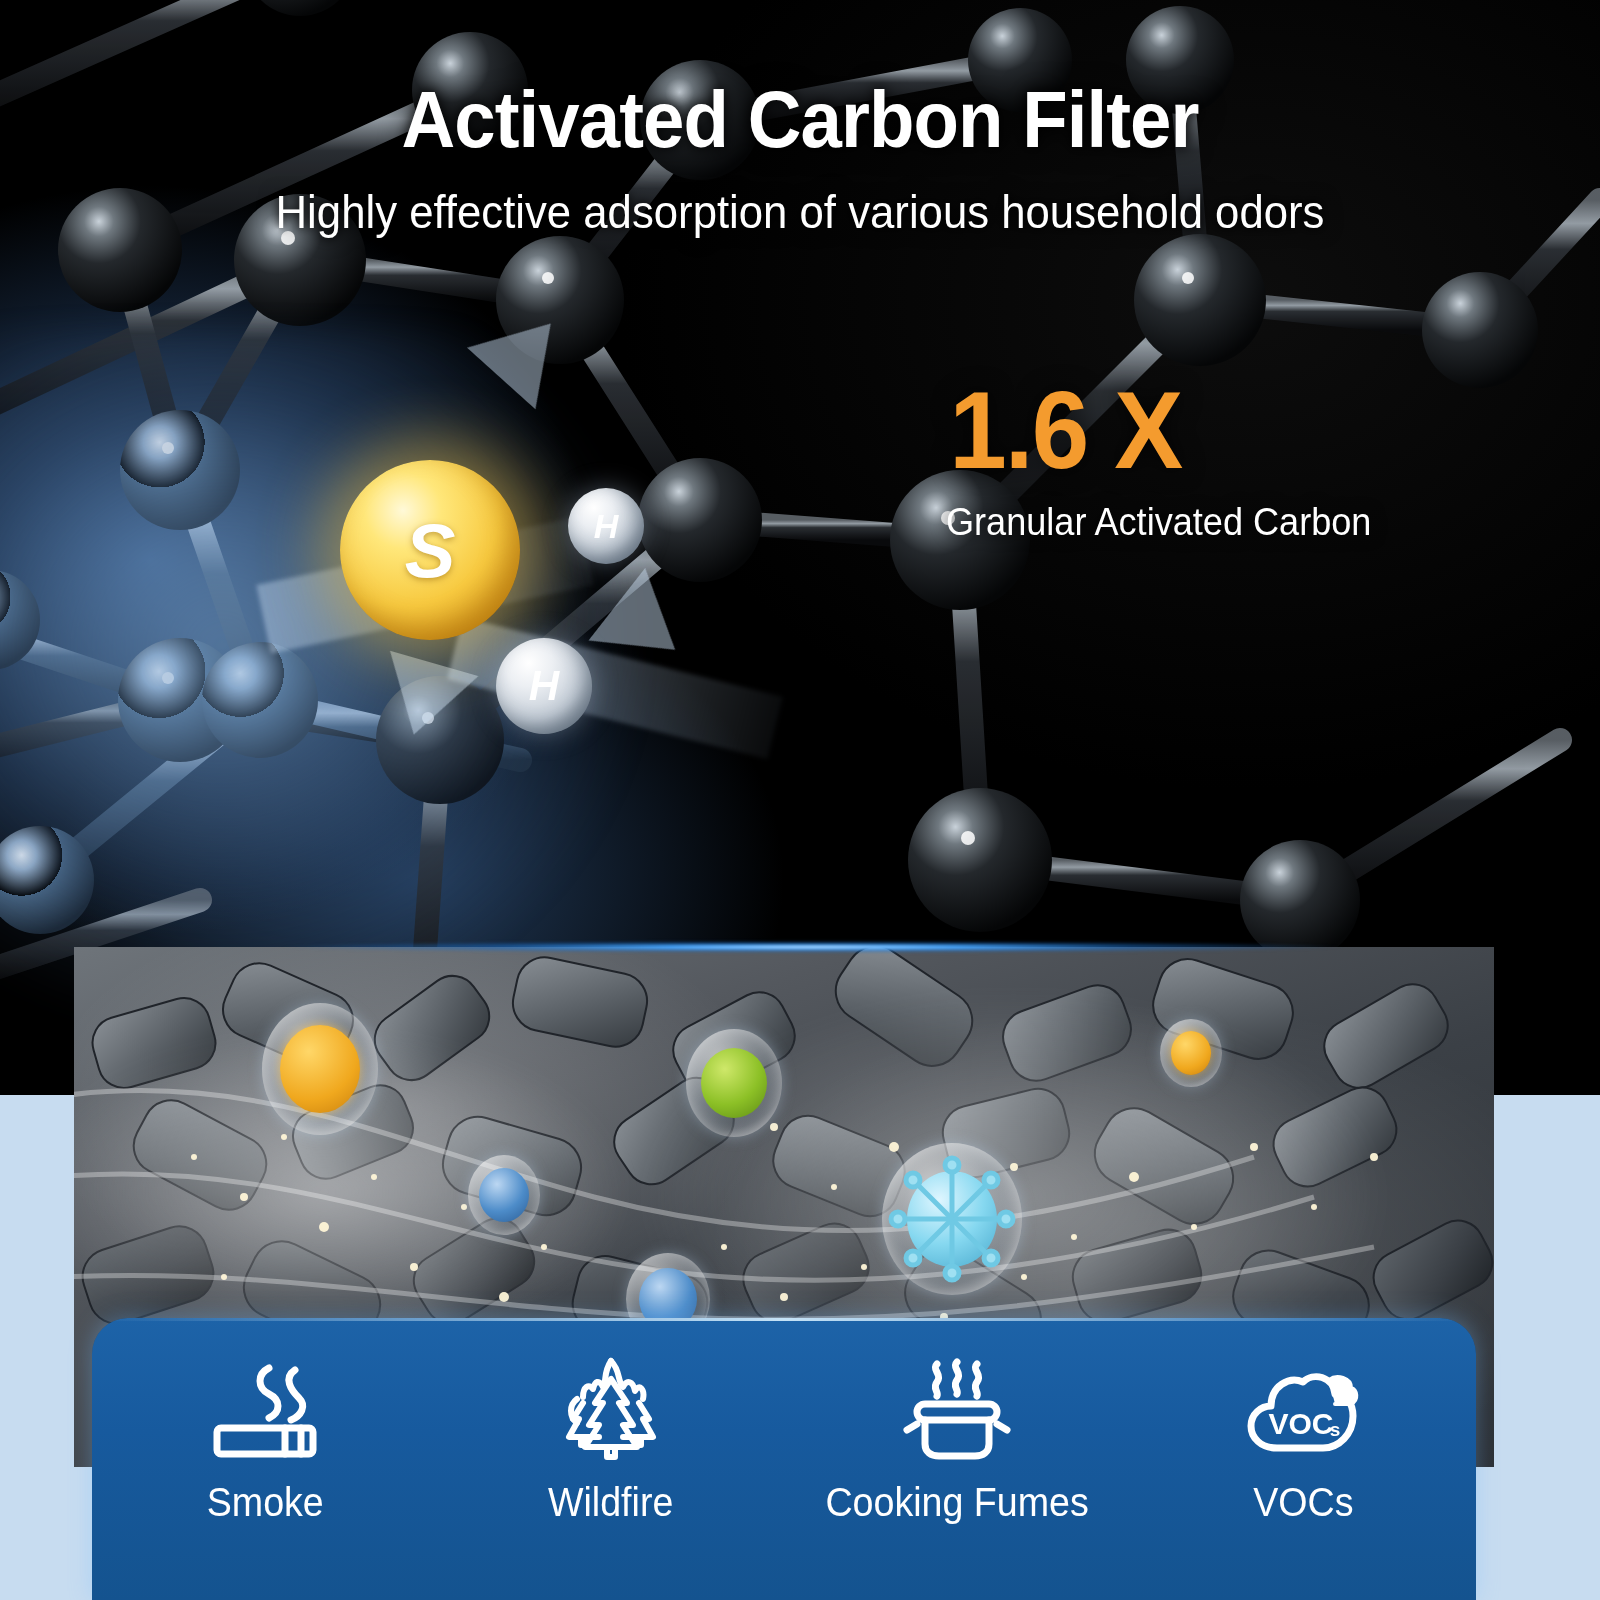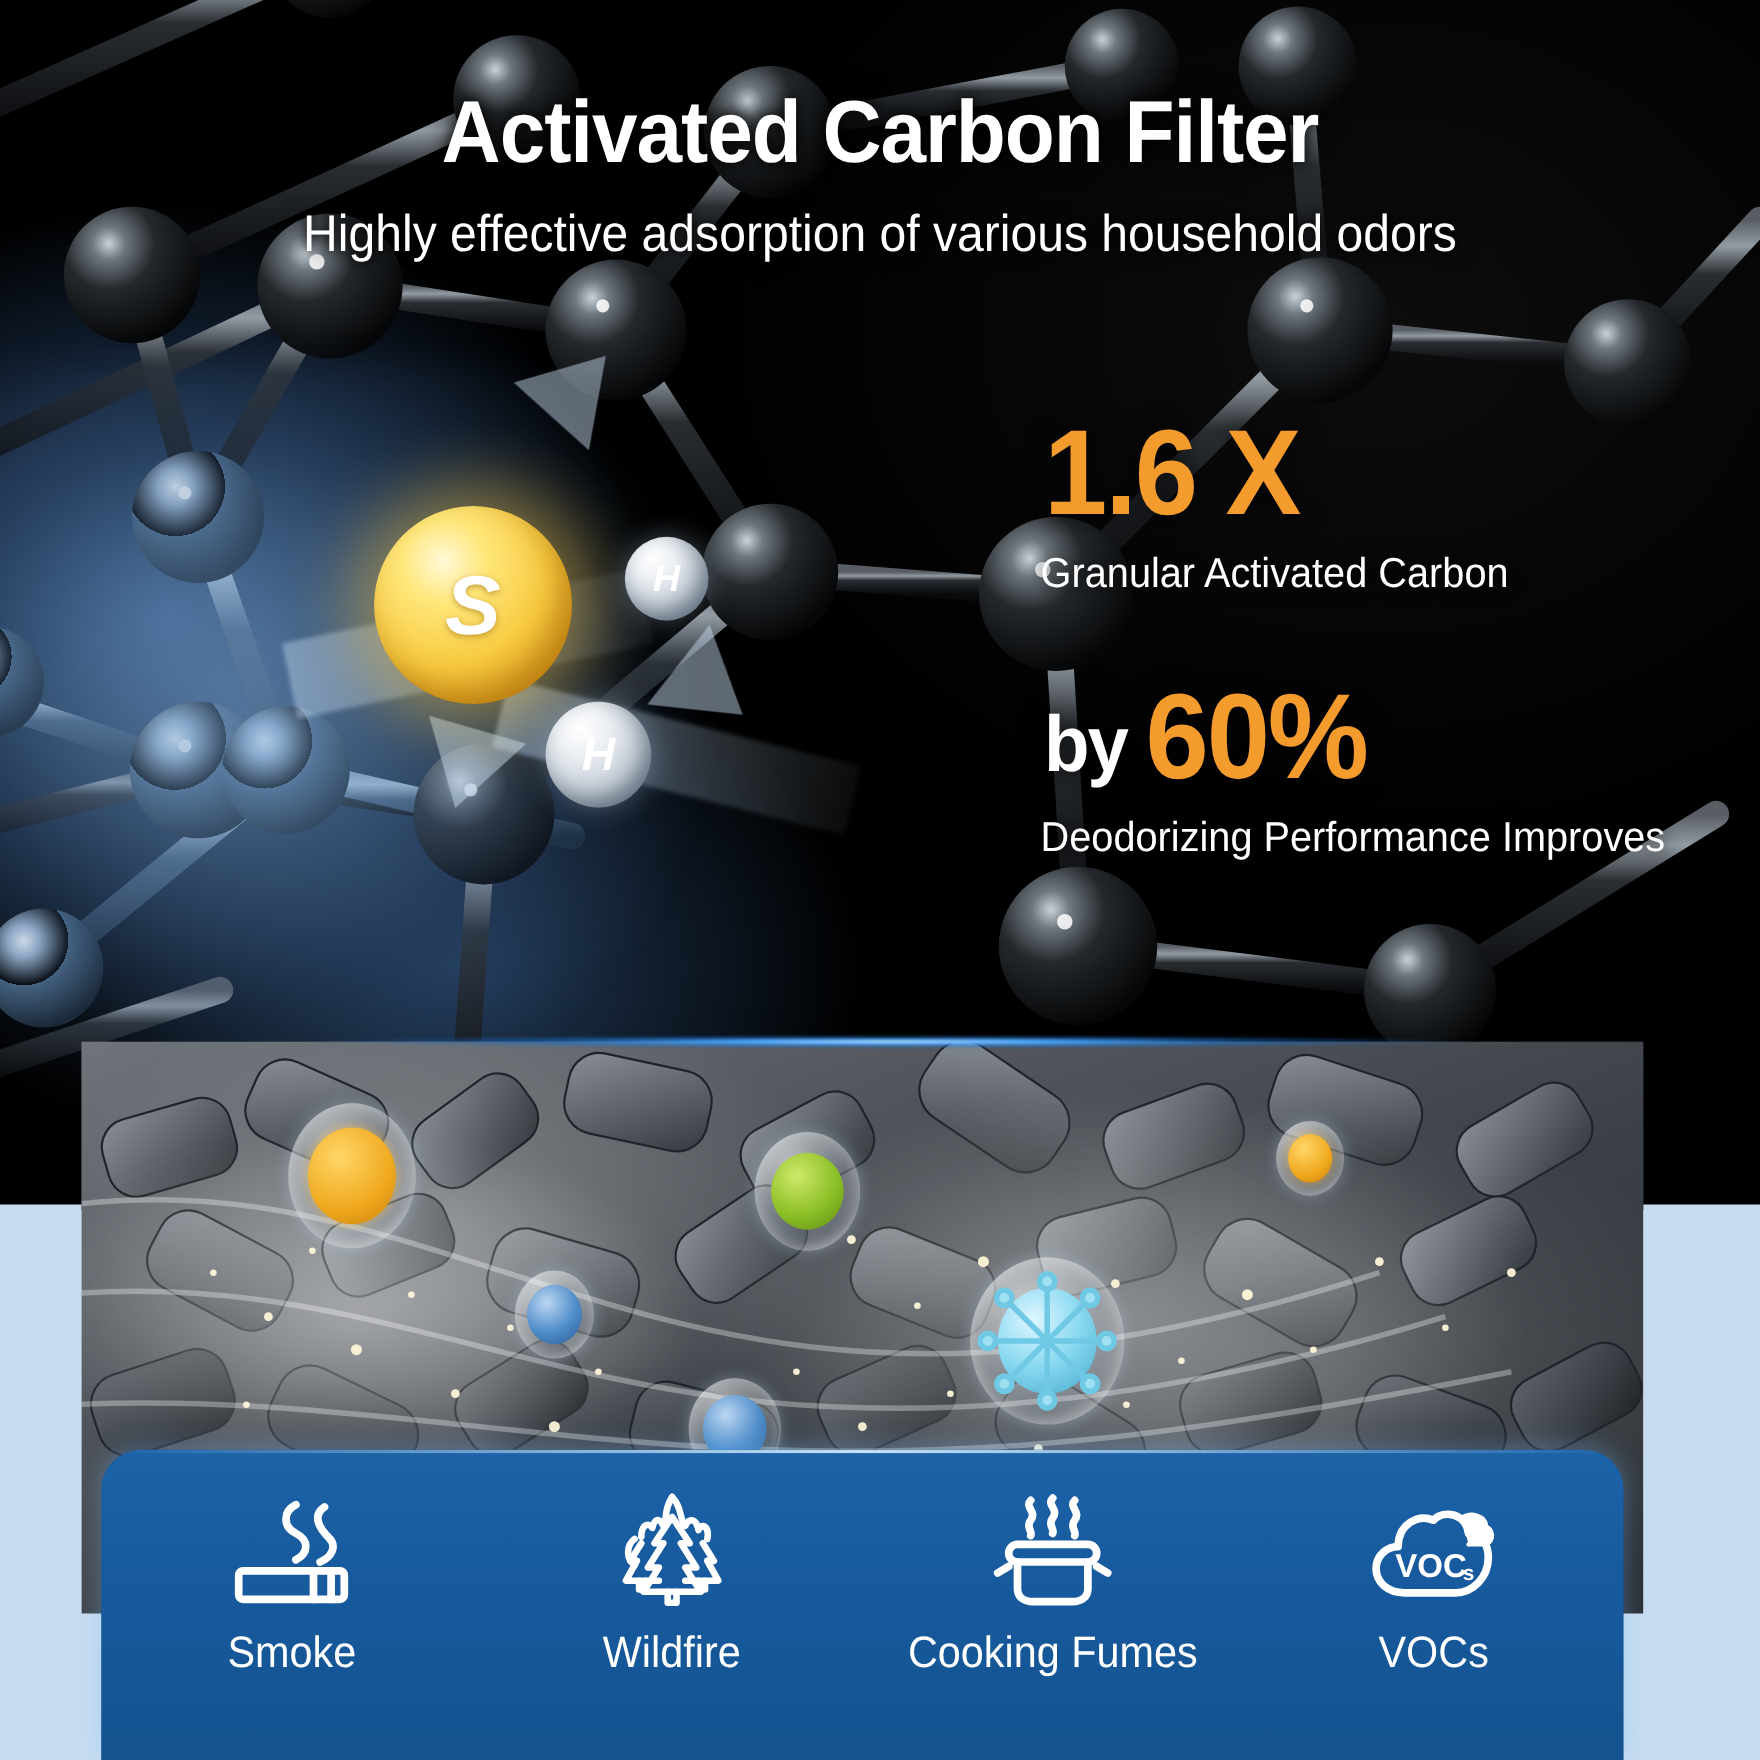--- a/index.html
+++ b/index.html
@@ -223,24 +223,20 @@
     <div class="sphere h-atom" id="h2">
       <span>H</span>
     </div>
   </div>
 
   <div class="stat" id="stat1">
     <div class="big">1.6 X</div>
     <div class="cap">Granular Activated Carbon</div>
   </div>
 
-  <div class="stat" id="stat2">
-    <div class="big"><span class="wht">by </span><span>60%</span></div>
-    <div class="cap">Deodorizing Performance Improves</div>
-  </div>
 
   <div class="panel">
     <svg class="pellets" viewBox="0 0 1420 520" preserveAspectRatio="none">
       <defs>
         <linearGradient id="pel" x1="0" y1="0" x2="1" y2="1">
           <stop offset="0%" stop-color="#8a9096"></stop>
             <stop offset="55%" stop-color="#5a6066"></stop>
           <stop offset="100%" stop-color="#33383d"></stop>
         </linearGradient>
         <linearGradient id="peld" x1="0" y1="0" x2="1" y2="1">

